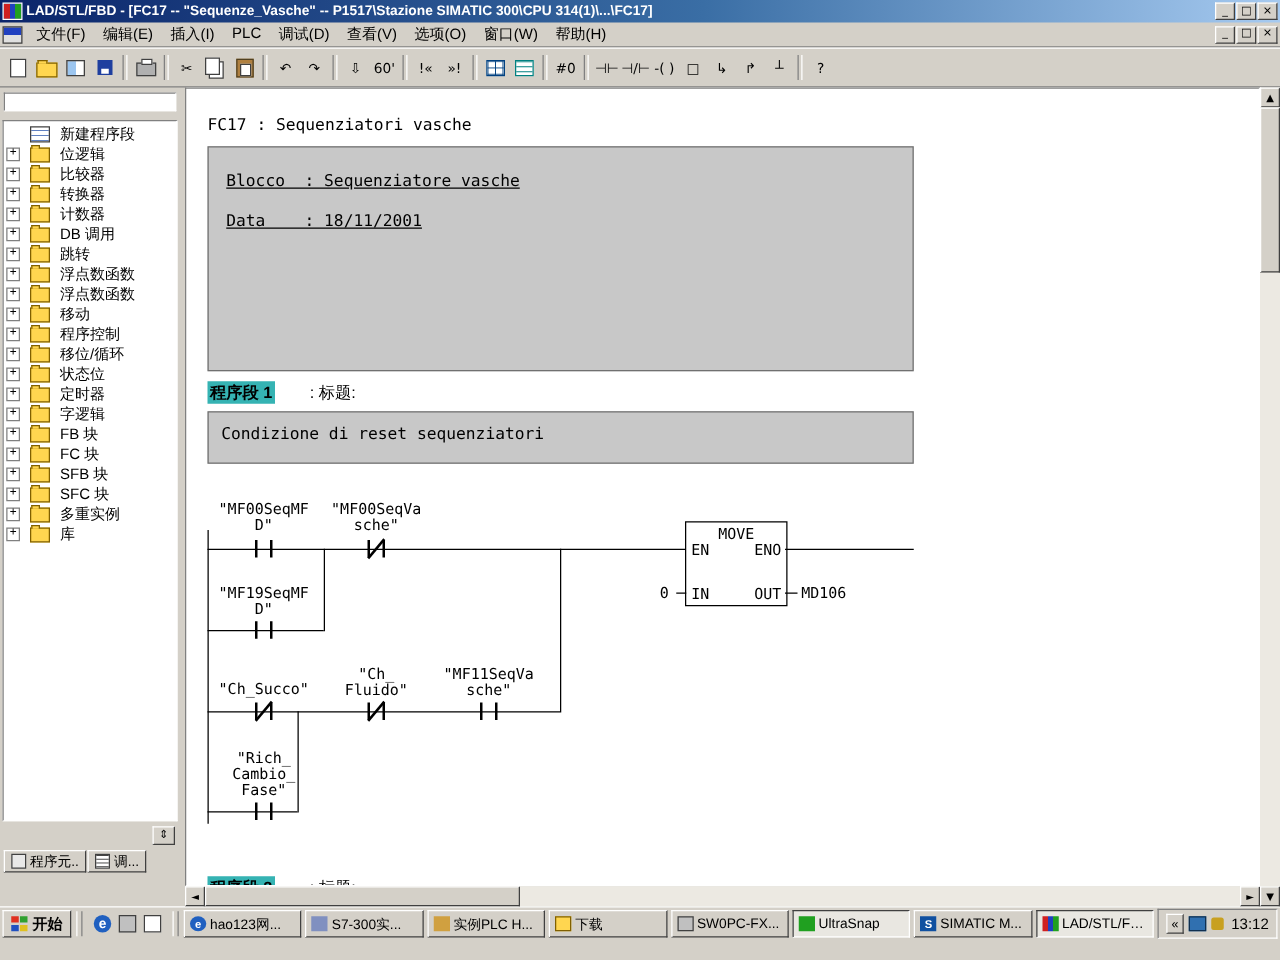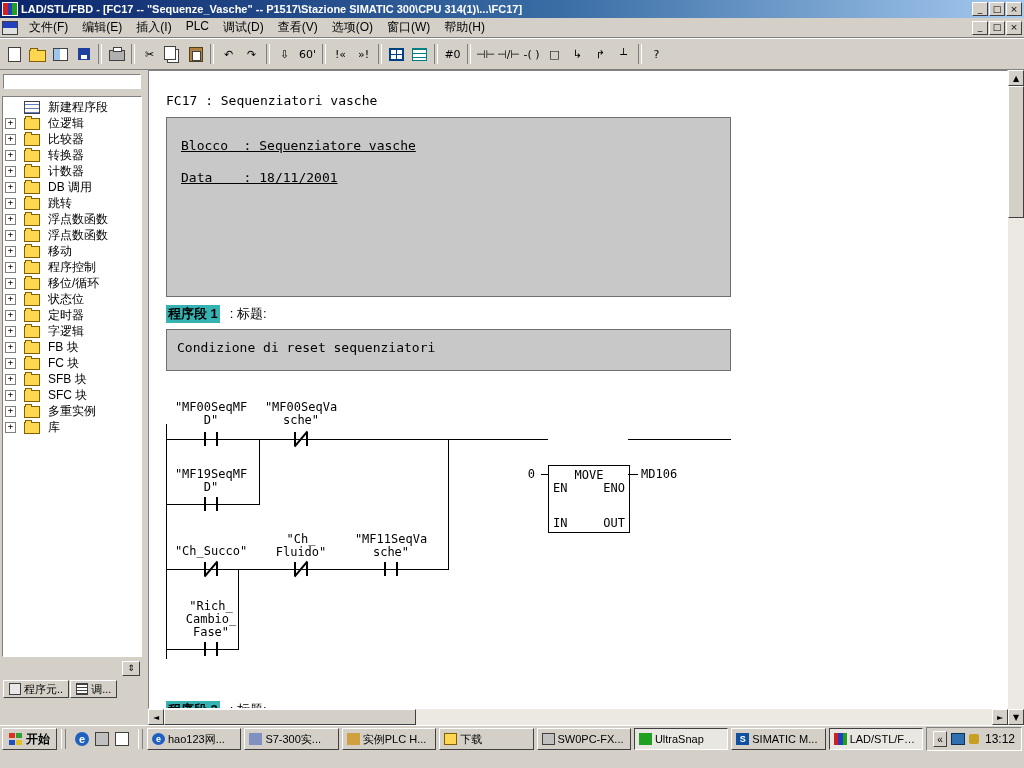--- a/index.html
+++ b/index.html
@@ -73,29 +73,29 @@
   .sb-thumb{position:absolute;background:#d4d0c8;border:1px solid;border-color:#fff #404040 #404040 #fff;}
   .vthumb{left:0;top:0;width:14px;height:130px;}
   .hthumb{left:0;top:0;width:250px;height:14px;}
 
   
   .blk-title{position:absolute;left:17px;top:22px;font-size:13px;}
   .hdr-box{position:absolute;left:17px;top:46px;width:565px;height:180px;background:#c8c8c8;border:1px solid #707070;box-sizing:border-box;padding:12px 0 0 14px;font-size:13px;}
   .hdr-box div{white-space:pre;line-height:32px;text-decoration:underline;}
   .net-row{position:absolute;left:17px;height:17px;display:flex;align-items:center;font-size:13px;font-family:"Liberation Sans",sans-serif;}
   .net-label{background:#35b3b3;font-weight:bold;padding:0 2px;}
-  .net-suffix{padding-left:10px;}
+  .net-suffix{padding-left:4px;margin-left:24px;}
   .cmt-box{position:absolute;left:17px;top:258px;width:565px;height:42px;background:#c8c8c8;border:1px solid #707070;box-sizing:border-box;padding:10px 0 0 10px;font-size:13px;}
   .wire{position:absolute;background:#000;}
   .contact{position:absolute;width:16px;height:14px;}
   .contact .bar{position:absolute;top:0;bottom:0;width:2px;background:#000;}
   .contact .bar.l{left:1px}.contact .bar.r{right:1px}
   .contact .slash{position:absolute;left:7px;top:-3px;width:2px;height:20px;background:#000;transform:rotate(40deg);}
   .lbl{position:absolute;width:120px;text-align:center;font-size:12px;line-height:13px;white-space:pre;}
-  .move-box{position:absolute;left:399px;top:346px;width:80px;height:66px;border:1px solid #000;font-size:12px;margin-top:48px;}
+  .move-box{position:absolute;left:399px;top:346px;width:80px;height:66px;border:1px solid #000;font-size:12px;}
   .mv-title{position:absolute;top:2px;left:0;right:0;text-align:center;}
   .mv-en{position:absolute;left:4px;top:15px;}
   .mv-eno{position:absolute;right:4px;top:15px;}
   .mv-in{position:absolute;left:4px;top:50px;}
   .mv-out{position:absolute;right:4px;top:50px;}
   .in-val{position:absolute;left:358px;top:396px;width:28px;text-align:right;font-size:12px;}
   .out-val{position:absolute;left:492px;top:396px;font-size:12px;}
 
   
   .statusbar{height:19px;display:flex;align-items:center;gap:2px;padding:1px 3px;border-top:1px solid #fff;}

